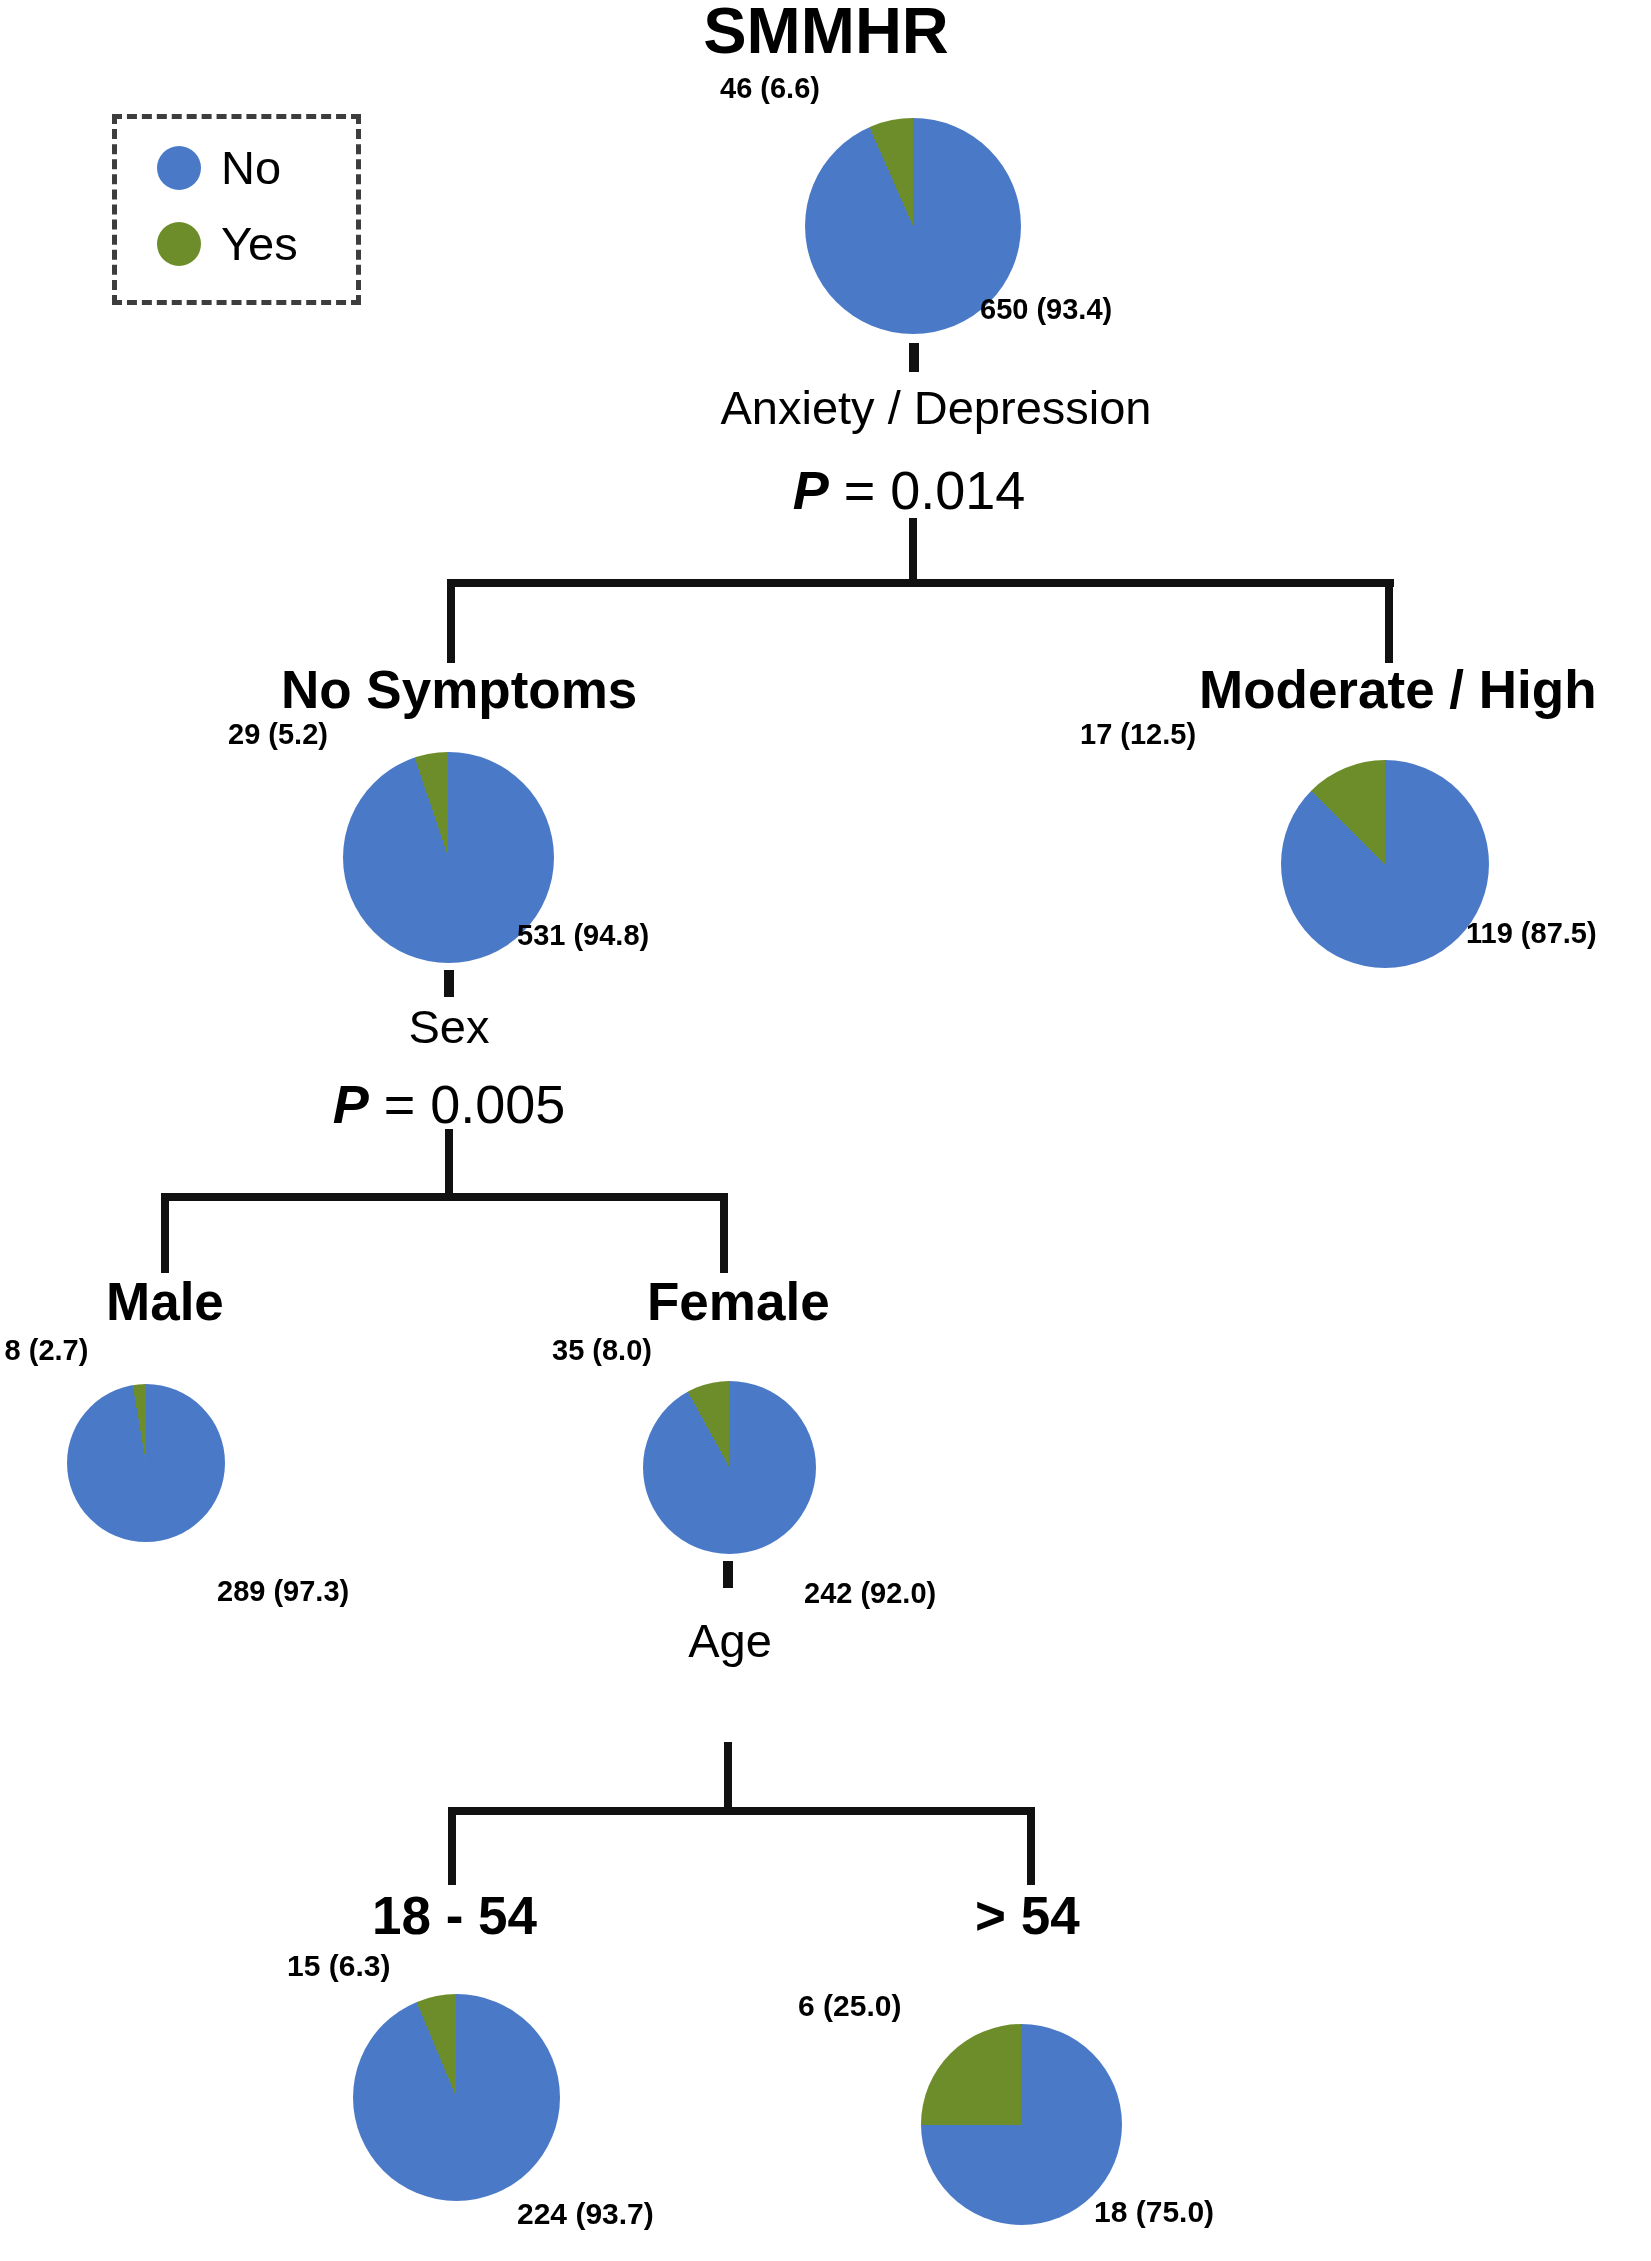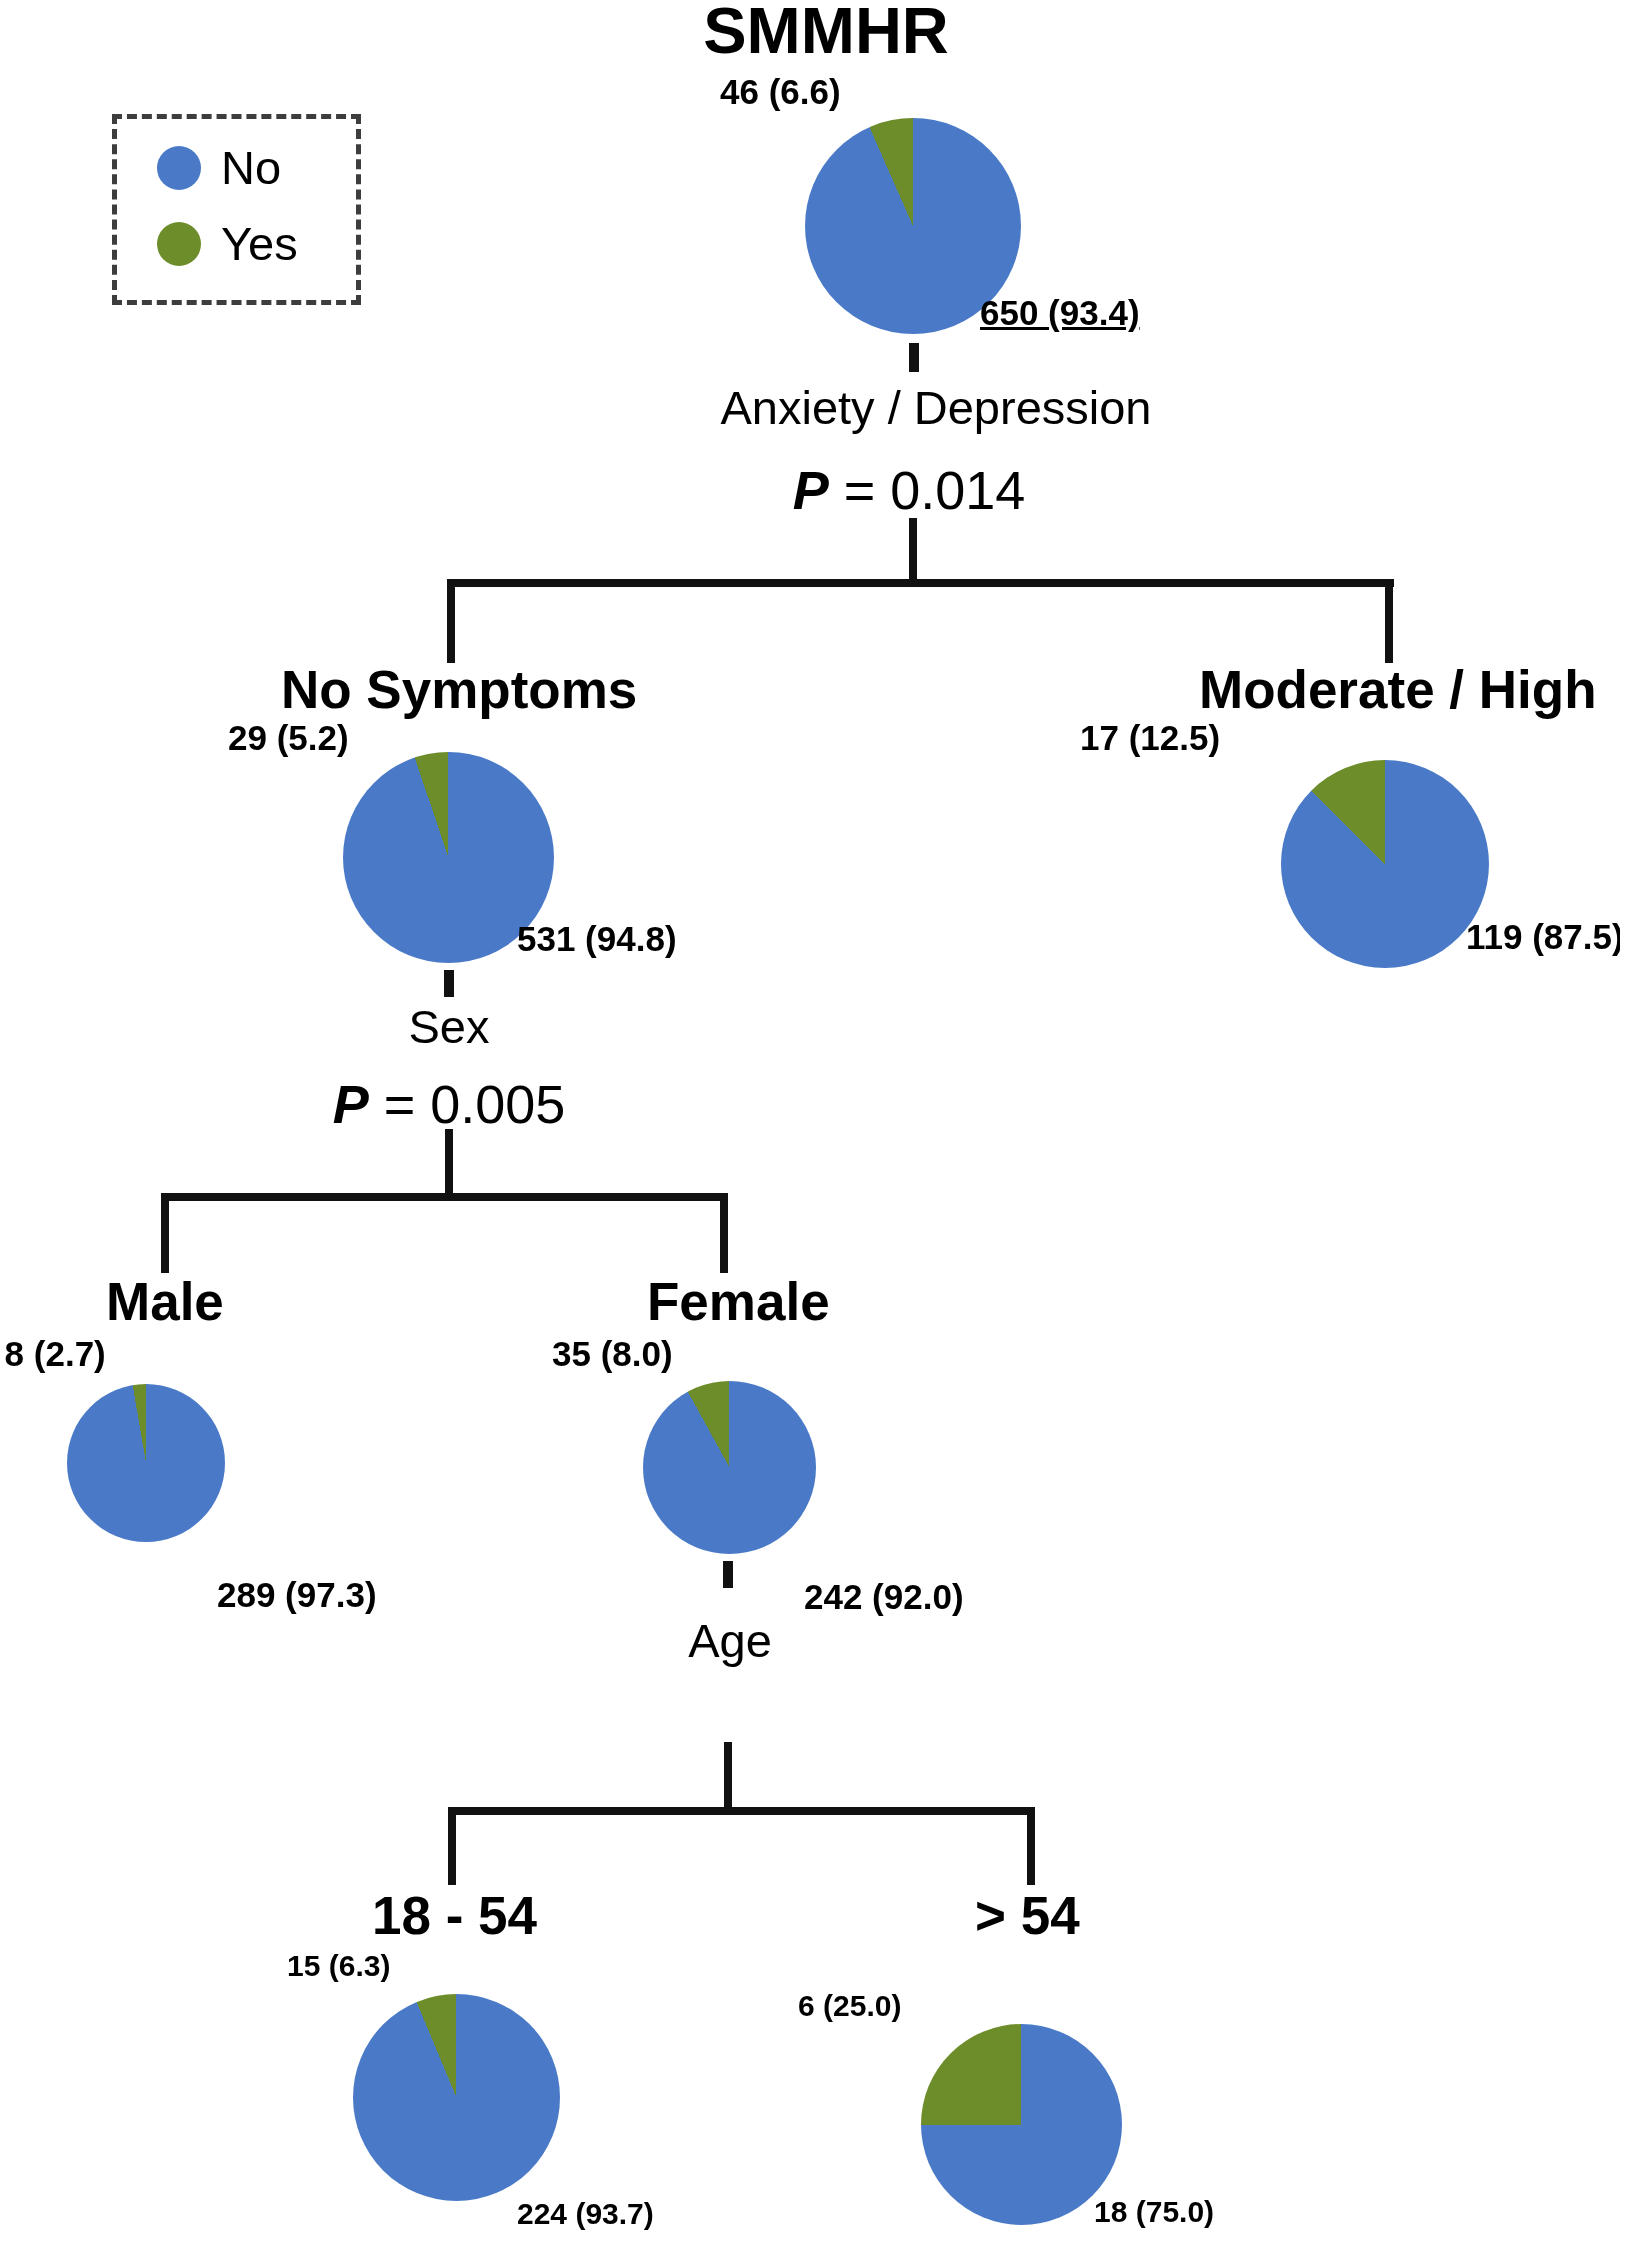--- a/index.html
+++ b/index.html
@@ -70,21 +70,21 @@
   .node-title {
     font-size: 47px;
     font-weight: 400;
     white-space: nowrap;
     line-height: 1;
   }
   .node-title.big { font-size: 53px; }
   .node-title.bold { font-weight: 700; }
 
   .slice-label {
-    font-size: 35px;
+    font-size: 29px;
     font-weight: 700;
     white-space: nowrap;
     line-height: 1;
   }
   .slice-label.sm { font-size: 30px; }
 
   
   .split-var {
     font-size: 47px;
     font-weight: 400;
@@ -131,21 +131,21 @@
       <span class="legend-label">No</span>
     </div>
     <div class="legend-row r1">
       <span class="legend-dot" id="legend-dot-1" style="background: rgb(109, 140, 42);"></span>
       <span class="legend-label">Yes</span>
     </div>
   </div>
 
   <div class="abs slice-label" style="left:720px; top:74px;">46 (6.6)</div>
   <div class="abs pie" id="pie-root" style="left: 805px; top: 118px; width: 216px; height: 216px; background: conic-gradient(rgb(74, 122, 199) 0deg, rgb(74, 122, 199) 336.24deg, rgb(109, 140, 42) 336.24deg, rgb(109, 140, 42) 360deg);"></div>
-  <div class="abs slice-label" style="left:980px; top:295px;text-decoration:underline;">650 (93.4)</div>
+  <div class="abs slice-label" style="left:980px; top:295px;">650 (93.4)</div>
 
   <div class="abs stub" style="left:909px; top:343px; height:29px;"></div>
 
   <div class="abs split-var" style="left:556px; top:384px; width:760px;">Anxiety / Depression</div>
   <div class="abs split-p" style="left:529px; top:463px; width:760px;"><span class="pital">P</span><span> = 0.014</span></div>
 
   <div class="abs vline" style="left:909px; top:518px; height:65px;"></div>
   <div class="abs hline" style="left:447px; top:579px; width:947px;"></div>
   <div class="abs vline" style="left:447px; top:579px; height:84px;"></div>
   <div class="abs vline" style="left:1385px; top:579px; height:84px;"></div>

